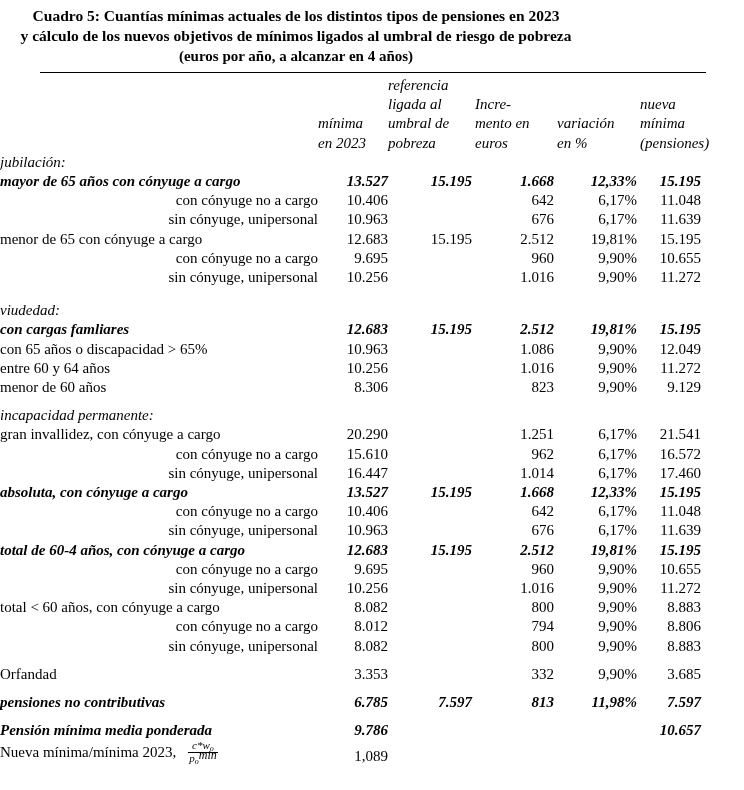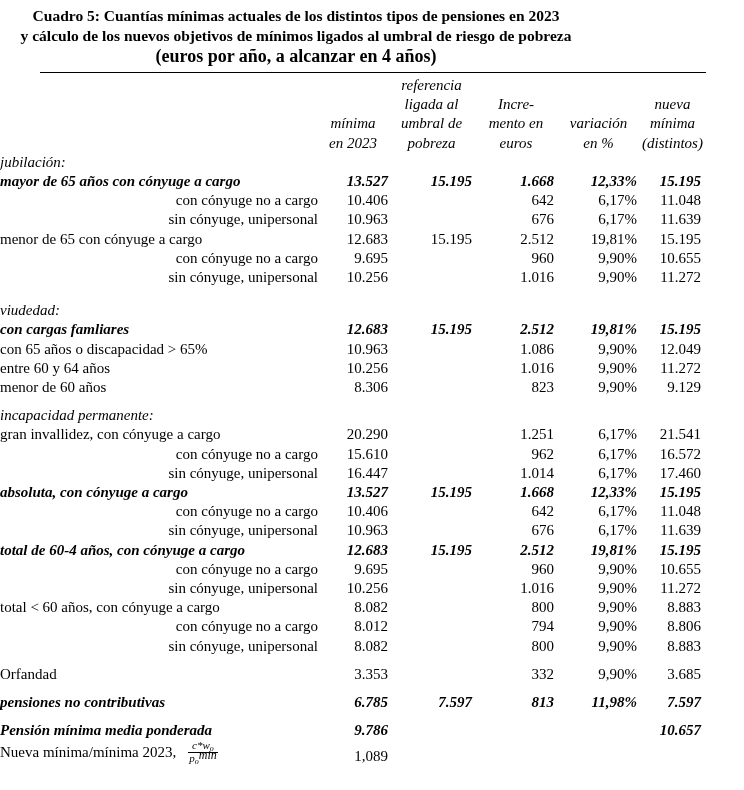--- a/index.html
+++ b/index.html
@@ -22,21 +22,21 @@
 
   
   .title-block {
     padding-top: 6px;
     text-align: center;
     font-weight: bold;
     font-size: 15.5px;
     line-height: 20px;
   }
   .title-line { white-space: nowrap; }
-  .title-line.sub { font-size: 18px; }
+  .title-line.sub { font-size: 15px; }
 
   
   .rule-wrap {
     padding: 6px 39px 0 40px;
   }
   .rule {
     border-top: 1.4px solid #000;
     width: 666px;
     height: 0;
   }
@@ -102,21 +102,21 @@
   }
   .num-plain {
     font-style: normal;
     font-weight: normal;
   }
 
   
   td.hdr {
     font-style: italic;
     font-weight: normal;
-    text-align: center;
+    text-align: left;
     font-size: 15px;
     line-height: 19.2px;
     vertical-align: bottom;
   }
   td.hdr .hl { display: block; }
 
   tr.spacer-sm td { height: 9px; line-height: 9px; font-size: 1px; }
   tr.spacer-md td { height: 14px; line-height: 14px; font-size: 1px; }
 
   
@@ -203,21 +203,21 @@
           <td class="hdr var">
             <span class="hl">&nbsp;</span>
             <span class="hl">&nbsp;</span>
             <span class="hl">variación</span>
             <span class="hl">en %</span>
           </td>
           <td class="hdr new">
             <span class="hl">&nbsp;</span>
             <span class="hl">nueva</span>
             <span class="hl">mínima</span>
-            <span class="hl">(distintos)</span>
+            <span class="hl">(pensiones)</span>
           </td>
           <td></td>
         </tr>
         <tr>
           <td class="label"><span class="lbl-section">jubilación:</span></td>
           <td class="num min num-plain"></td>
           <td class="num ref num-plain"></td>
           <td class="num inc num-plain"></td>
           <td class="num var num-plain"></td>
           <td class="num new num-plain"></td>

